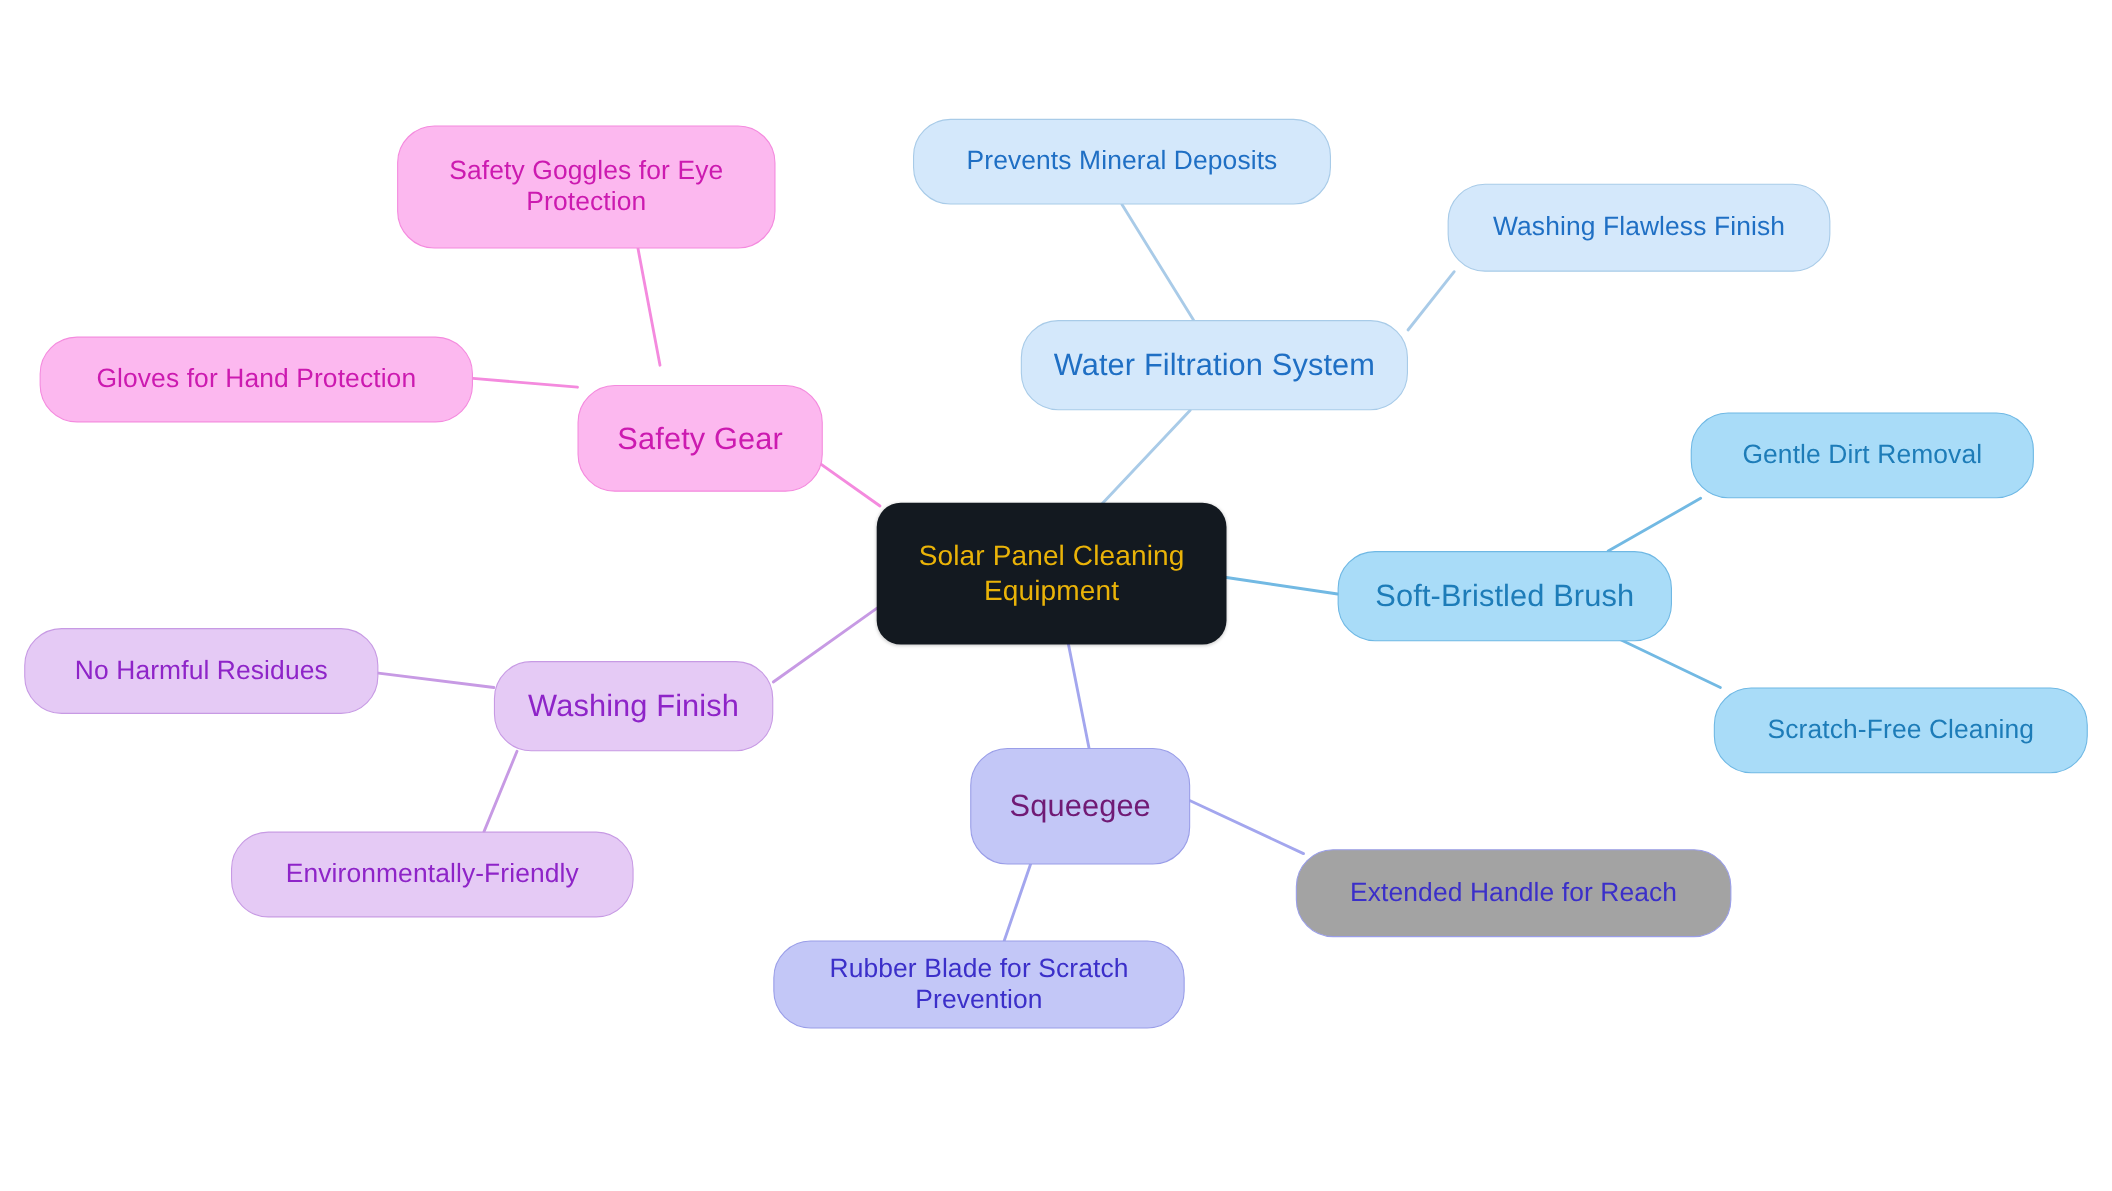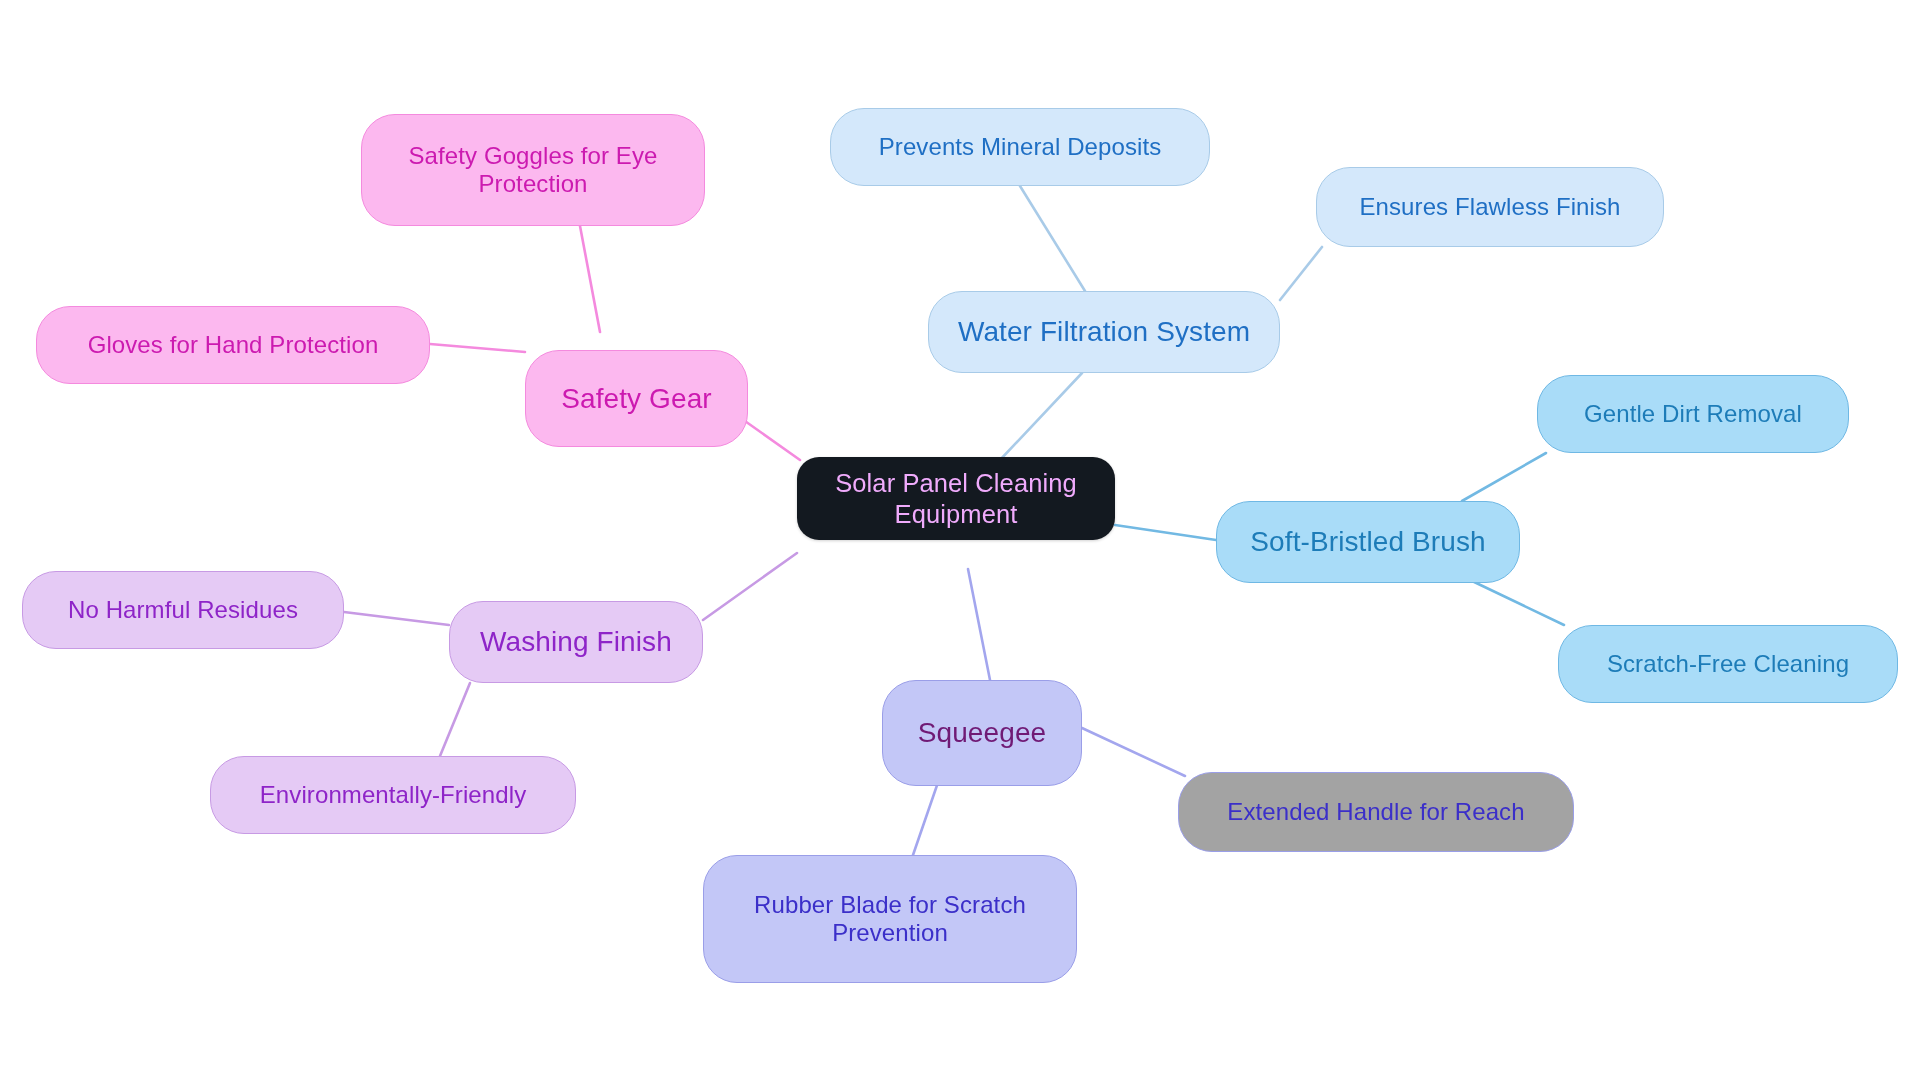--- a/index.html
+++ b/index.html
@@ -69,30 +69,30 @@
       <line x1="968" y1="569" x2="990" y2="680" stroke="#a3a6ee" stroke-width="2.6" stroke-linecap="round"></line>
       <line x1="945" y1="762" x2="913" y2="855" stroke="#a3a6ee" stroke-width="2.6" stroke-linecap="round"></line>
       <line x1="1082" y1="728" x2="1185" y2="776" stroke="#a3a6ee" stroke-width="2.6" stroke-linecap="round"></line>
       <line x1="797" y1="553" x2="703" y2="620" stroke="#c79ae4" stroke-width="2.6" stroke-linecap="round"></line>
       <line x1="449" y1="625" x2="344" y2="612" stroke="#c79ae4" stroke-width="2.6" stroke-linecap="round"></line>
       <line x1="470" y1="683" x2="440" y2="756" stroke="#c79ae4" stroke-width="2.6" stroke-linecap="round"></line>
       <line x1="800" y1="460" x2="735" y2="414" stroke="#f48ade" stroke-width="2.6" stroke-linecap="round"></line>
       <line x1="600" y1="332" x2="580" y2="226" stroke="#f48ade" stroke-width="2.6" stroke-linecap="round"></line>
       <line x1="525" y1="352" x2="430" y2="344" stroke="#f48ade" stroke-width="2.6" stroke-linecap="round"></line>
     </svg>
-<div class="node root" style="left: 797px; top: 457px; width: 318px; height: 83px; background: rgb(19, 25, 32); color: #f0abfc; border-color: rgb(19, 25, 32);">Solar Panel Cleaning
+<div class="node root" style="left: 797px; top: 457px; width: 318px; height: 129px; background: rgb(19, 25, 32); color: #eab308; border-color: rgb(19, 25, 32);">Solar Panel Cleaning
 Equipment</div>
     <div class="node branch" style="left: 928px; top: 291px; width: 352px; height: 82px; background: rgb(212, 232, 251); color: rgb(31, 111, 196); border-color: rgb(168, 203, 232);">Water Filtration System</div>
     <div class="node leaf" style="left: 830px; top: 108px; width: 380px; height: 78px; background: rgb(212, 232, 251); color: rgb(31, 111, 196); border-color: rgb(168, 203, 232);">Prevents Mineral Deposits</div>
-    <div class="node leaf" style="left: 1316px; top: 167px; width: 348px; height: 80px; background: rgb(212, 232, 251); color: rgb(31, 111, 196); border-color: rgb(168, 203, 232);">Ensures Flawless Finish</div>
+    <div class="node leaf" style="left: 1316px; top: 167px; width: 348px; height: 80px; background: rgb(212, 232, 251); color: rgb(31, 111, 196); border-color: rgb(168, 203, 232);">Washing Flawless Finish</div>
     <div class="node branch" style="left: 1216px; top: 501px; width: 304px; height: 82px; background: rgb(169, 220, 248); color: rgb(29, 124, 184); border-color: rgb(111, 184, 228);">Soft-Bristled Brush</div>
     <div class="node leaf" style="left: 1537px; top: 375px; width: 312px; height: 78px; background: rgb(169, 220, 248); color: rgb(29, 124, 184); border-color: rgb(111, 184, 228);">Gentle Dirt Removal</div>
     <div class="node leaf" style="left: 1558px; top: 625px; width: 340px; height: 78px; background: rgb(169, 220, 248); color: rgb(29, 124, 184); border-color: rgb(111, 184, 228);">Scratch-Free Cleaning</div>
     <div class="node branch" style="left: 882px; top: 680px; width: 200px; height: 106px; background: rgb(195, 199, 247); color: #701a75; border-color: rgb(154, 158, 232);">Squeegee</div>
-    <div class="node leaf" style="left: 703px; top: 855px; width: 374px; height: 128px; background: rgb(195, 199, 247); color: rgb(59, 47, 201); border-color: rgb(154, 158, 232);">Rubber Blade for Scratch
+    <div class="node leaf" style="left: 703px; top: 855px; width: 374px; height: 80px; background: rgb(195, 199, 247); color: rgb(59, 47, 201); border-color: rgb(154, 158, 232);">Rubber Blade for Scratch
 Prevention</div>
     <div class="node leaf" style="left: 1178px; top: 772px; width: 396px; height: 80px; background: #a3a3a3; color: rgb(59, 47, 201); border-color: rgb(154, 158, 232);">Extended Handle for Reach</div>
     <div class="node branch" style="left: 449px; top: 601px; width: 254px; height: 82px; background: rgb(229, 202, 245); color: rgb(142, 36, 200); border-color: rgb(199, 154, 228);">Washing Finish</div>
     <div class="node leaf" style="left: 22px; top: 571px; width: 322px; height: 78px; background: rgb(229, 202, 245); color: rgb(142, 36, 200); border-color: rgb(199, 154, 228);">No Harmful Residues</div>
     <div class="node leaf" style="left: 210px; top: 756px; width: 366px; height: 78px; background: rgb(229, 202, 245); color: rgb(142, 36, 200); border-color: rgb(199, 154, 228);">Environmentally-Friendly</div>
     <div class="node branch" style="left: 525px; top: 332px; width: 223px; height: 97px; background: rgb(252, 184, 239); color: rgb(204, 26, 176); border-color: rgb(244, 138, 222); margin-top: 18px;">Safety Gear</div>
     <div class="node leaf" style="left: 361px; top: 114px; width: 344px; height: 112px; background: rgb(252, 184, 239); color: rgb(204, 26, 176); border-color: rgb(244, 138, 222);">Safety Goggles for Eye
 Protection</div>
     <div class="node leaf" style="left: 36px; top: 306px; width: 394px; height: 78px; background: rgb(252, 184, 239); color: rgb(204, 26, 176); border-color: rgb(244, 138, 222);">Gloves for Hand Protection</div>
   </div>

